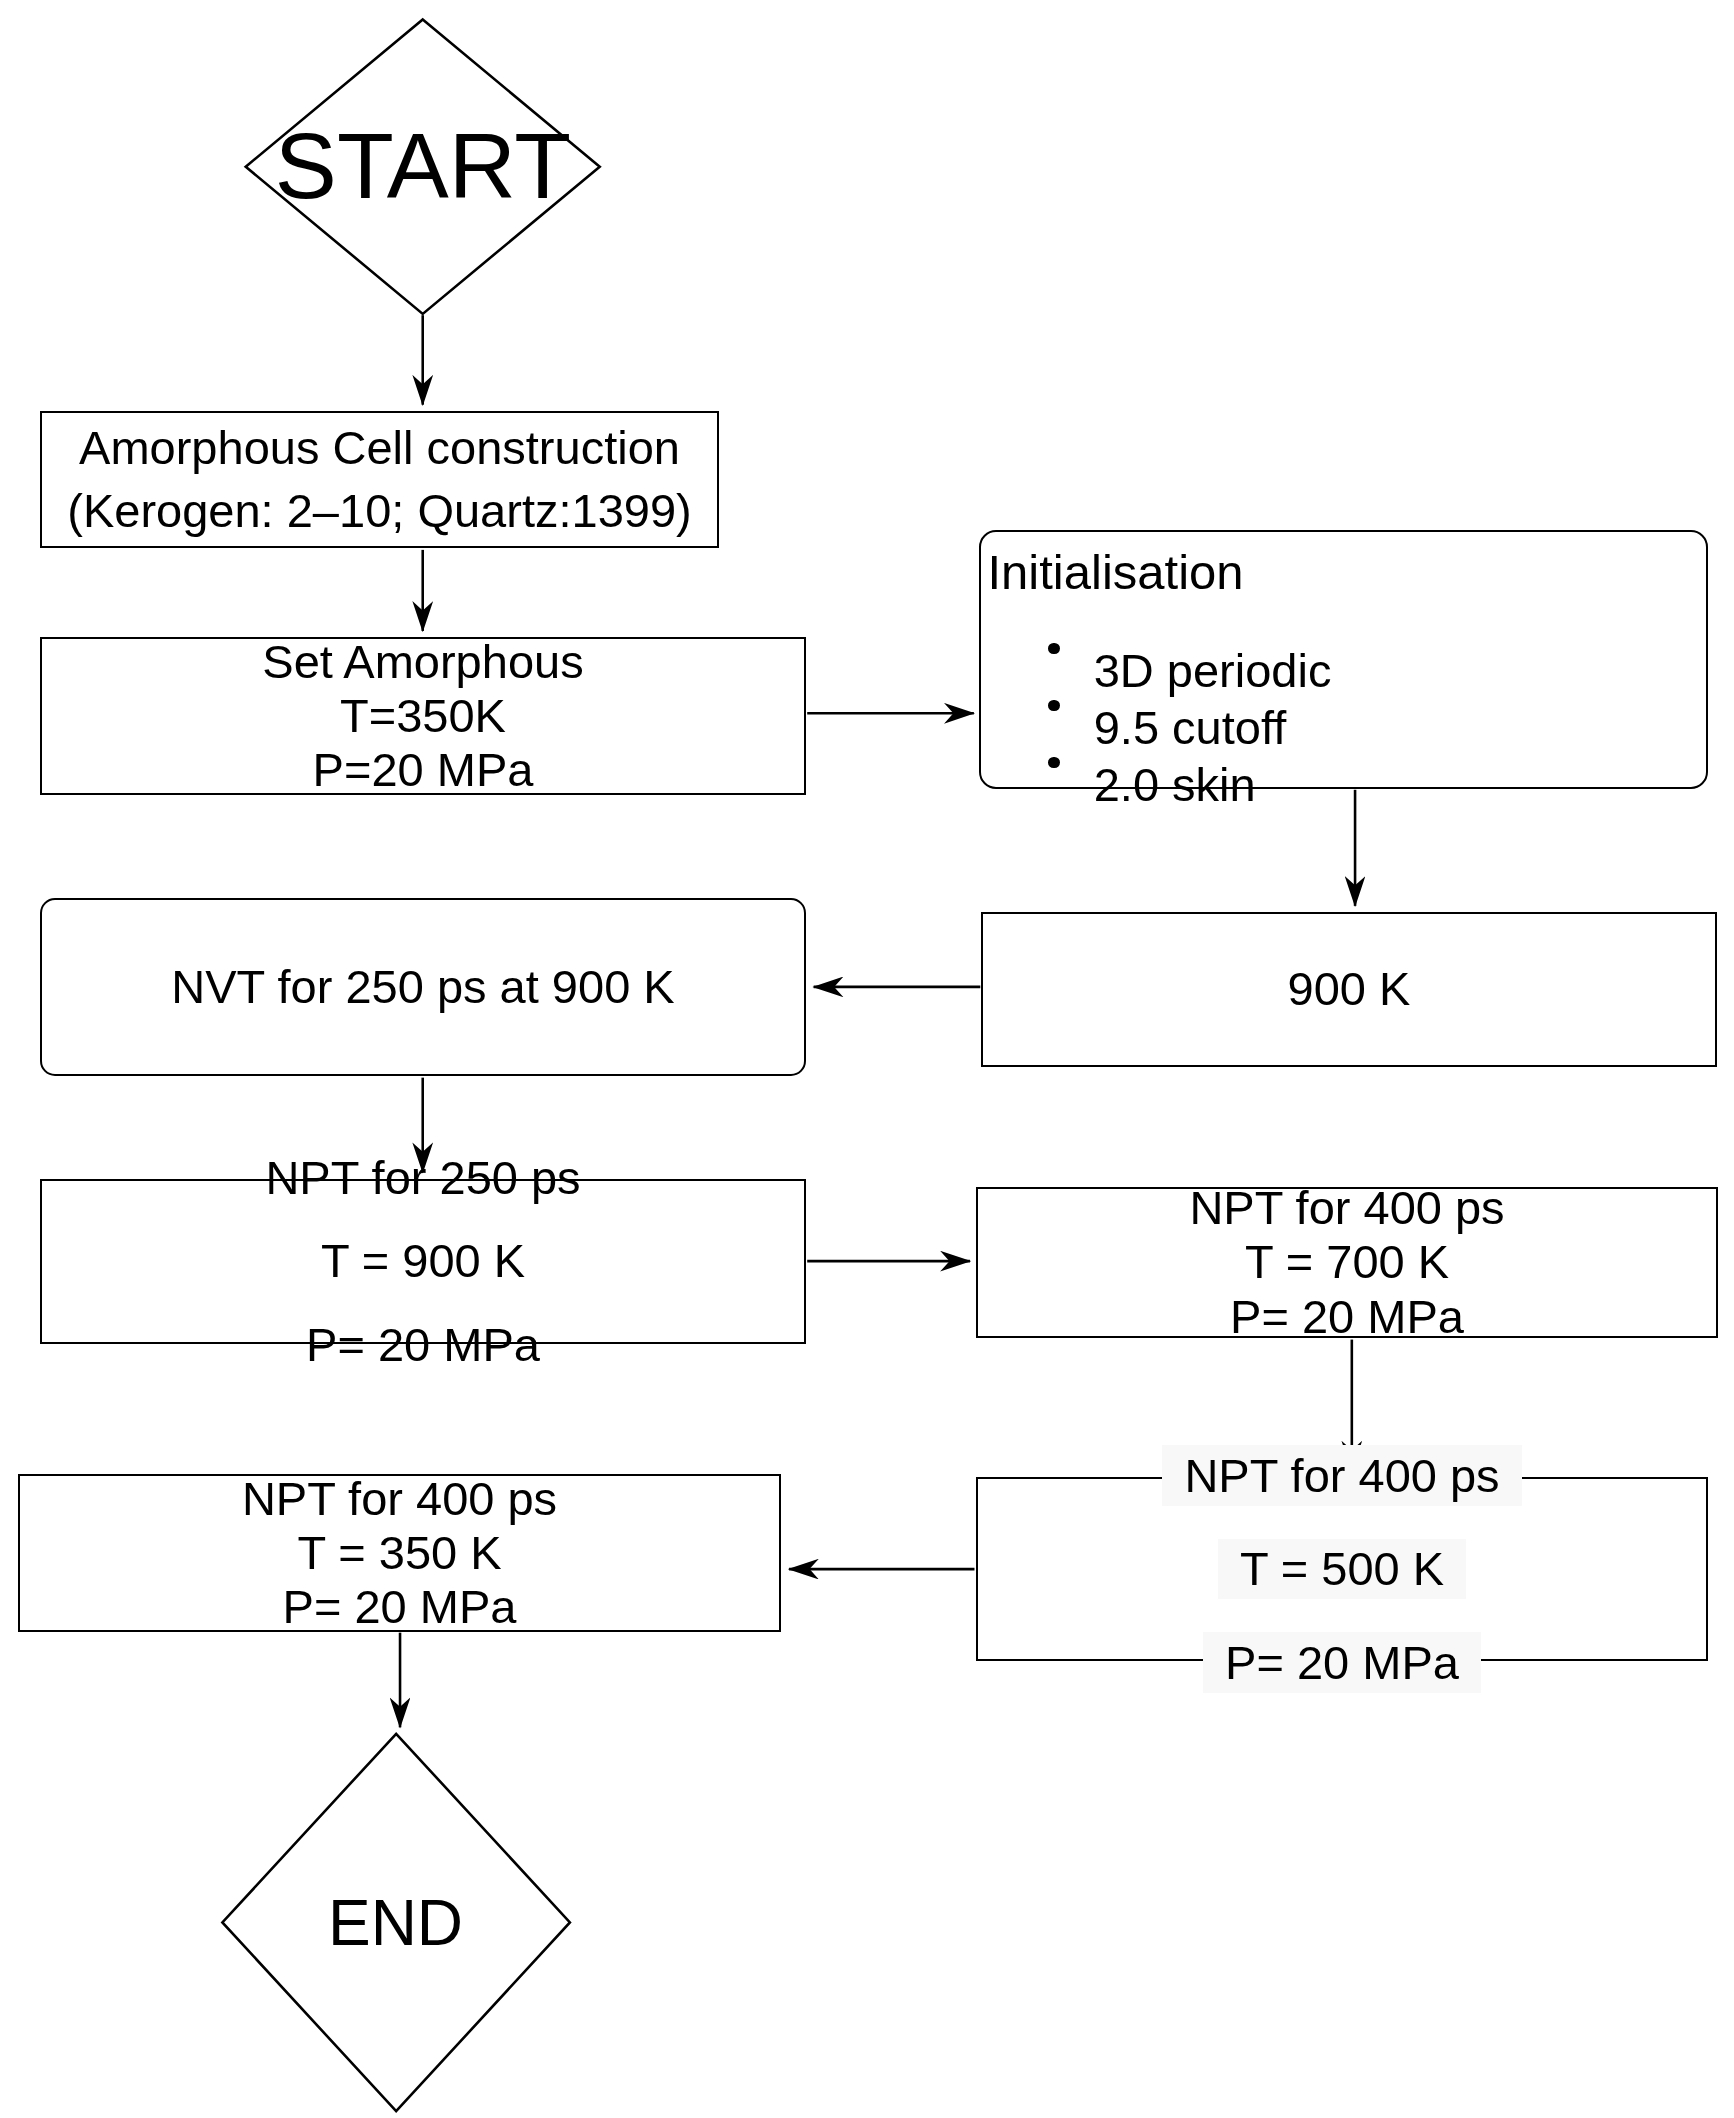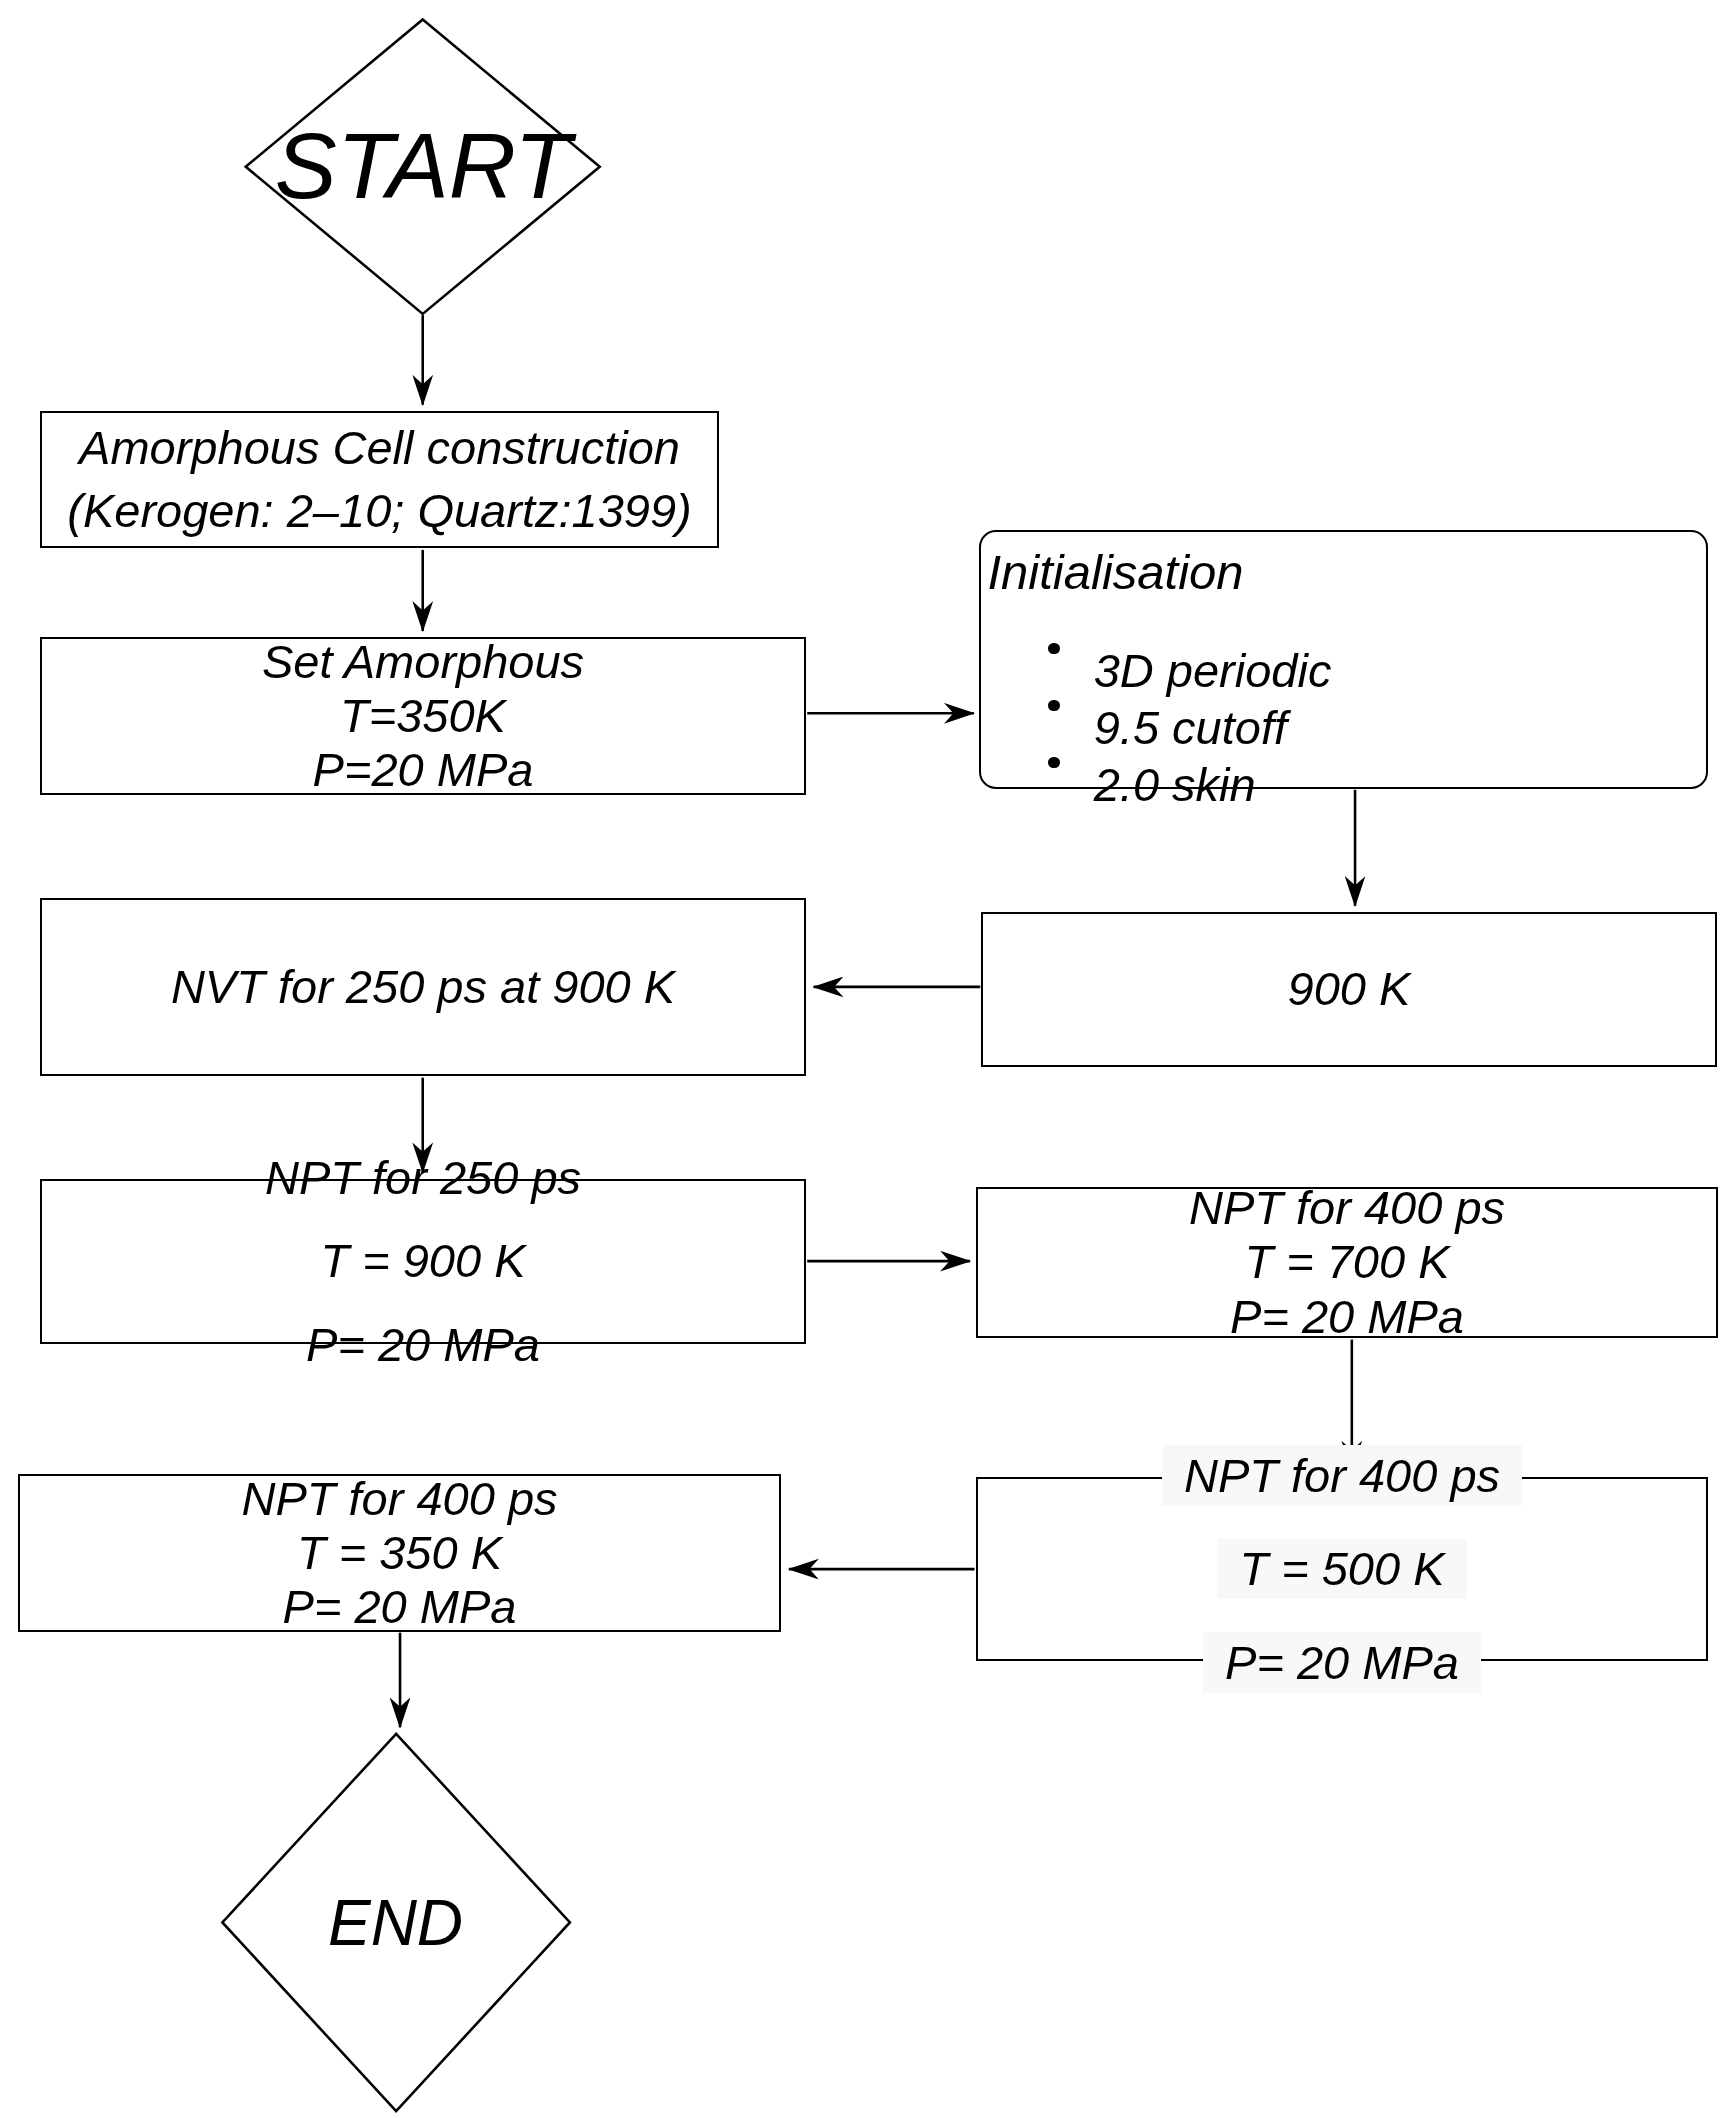--- a/index.html
+++ b/index.html
@@ -8,21 +8,20 @@
     background: #ffffff;
   }
   #canvas {
     position: relative;
     width: 1735px;
     height: 2119px;
     background: #ffffff;
     font-family: "Liberation Sans", "DejaVu Sans", sans-serif;
     color: #000000;
     overflow: hidden;
-    font-style: italic;
   }
   #wires {
     position: absolute;
     left: 0; top: 0;
     width: 1735px;
     height: 2119px;
   }
   .node {
     position: absolute;
     border: 2.6px solid #000000;
@@ -38,21 +37,21 @@
   }
   .node .line { display: block; }
 
   
   #node-amorphous { left: 40px;   top: 411px;  width: 679px; height: 137px; line-height: 1.32; }
   #node-setvars   { left: 40px;   top: 637px;  width: 766px; height: 158px; line-height: 1.15; }
   #node-init      { left: 979px; top: 530px;  width: 729px; height: 259px;
                     align-items: flex-start; justify-content: flex-start;
                     text-align: left; font-size: 47px; border-radius: 17px; }
   #node-velocities{ left: 981px; top: 912px; width: 736px; height: 155px; line-height: 1.16; }
-  #node-nvt       { left: 40px;   top: 898px; width: 766px; height: 178px; }
+  #node-nvt       { left: 40px;   top: 898px; width: 766px; height: 178px; border-radius: 15px; }
   #node-npt900    { left: 40px;   top: 1179px; width: 766px; height: 165px; line-height: 1.15; gap: 29px; }
   #node-npt700    { left: 976px; top: 1187px; width: 742px; height: 151px; line-height: 1.15; }
   #node-npt500    { left: 976px; top: 1477px; width: 732px; height: 184px;
                     justify-content: space-between; }
   #node-npt350    { left: 18px;   top: 1474px; width: 763px; height: 158px; line-height: 1.15; }
 
   
   #node-npt500 .patch {
     background: #f8f8f8;
     padding: 2.6px 22px;

